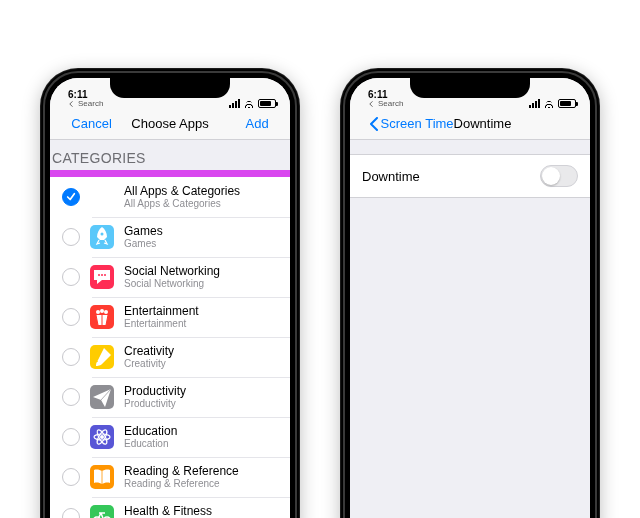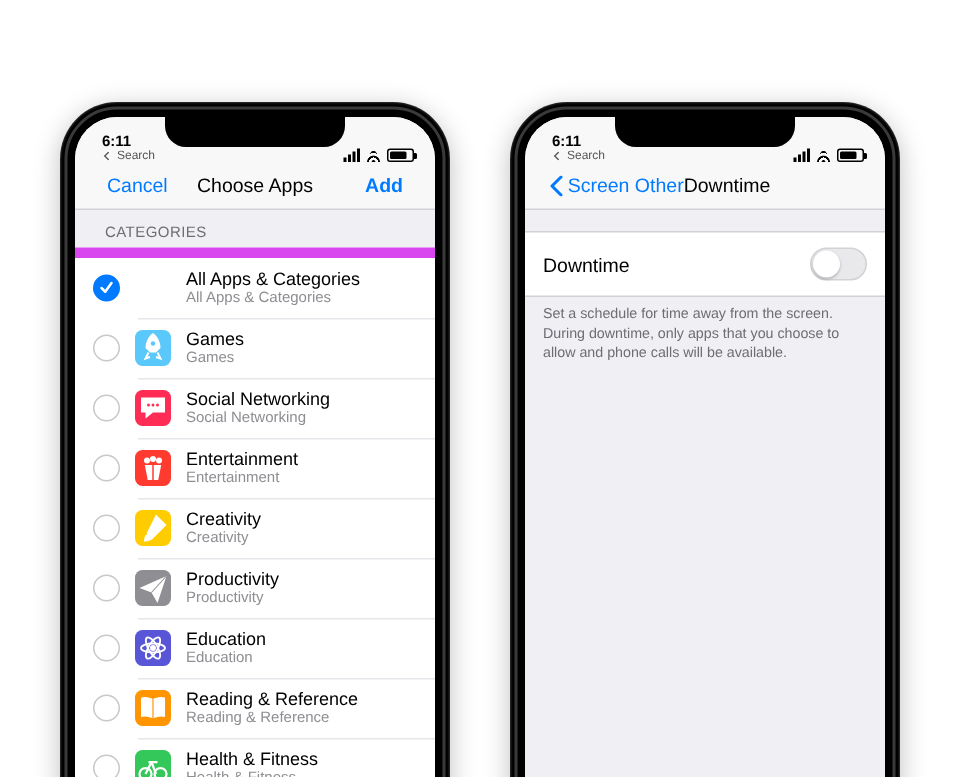--- a/index.html
+++ b/index.html
@@ -93,29 +93,29 @@
     height: 32px;
     background:#f8f8f8;
     border-bottom:1px solid #d1d1d6;
     display:flex;
     align-items:center;
     justify-content:center;
     padding:0 10px;
   }
   .navbar .navtitle { font-size:13px; font-weight:400; color:#000;}
   .navbar .navleft, .navbar .navright { font-size:13px; color:#007aff; min-width:60px; }
-  .navbar .navright { text-align:right; font-weight:700;}
+  .navbar .navright { text-align:right; font-weight:400;}
   .navbar .navleft { display:flex; align-items:center; gap:2px;}
   .chev { display:inline-block; }
   .chev svg { display:block; }
 
   .content { height: calc(100% - 62px); overflow:hidden auto; font-size:11px;}
   .section-header {
-    font-size:10px; color:#6d6d72; text-transform:uppercase;
-    padding: 10px 20px 4px; letter-spacing:0.3px;
+    font-size:14px; color:#6d6d72; text-transform:uppercase;
+    padding: 10px 2px 4px; letter-spacing:0.3px;
   }
   .list { background:#fff; border-top:7px solid #d946ef; border-bottom:1px solid #d1d1d6;}
   .row {
     display:flex; align-items:center;
     padding: 6px 12px 6px 12px;
     min-height:40px;
     position:relative;
   }
   .row + .row::before {
     content:""; position:absolute; left:42px; right:0; top:0; height:1px; background:#e5e5ea;
@@ -364,32 +364,31 @@
       </div>
     </div>
 
     <div class="navbar">
       <span class="navleft">
         <span class="chev">
           <svg width="10" height="14" viewBox="0 0 10 14">
               <path d="M8 1 L2 7 L8 13" stroke="#007aff" stroke-width="2" fill="none" stroke-linecap="round" stroke-linejoin="round"></path>
             </svg>
         </span>
-        <span>Screen Other</span>
+        <span>Screen Time</span>
       </span>
       <span class="navtitle">Downtime</span>
       <span class="navright"></span>
     </div>
 
     <div class="content">
       <div style="height:14px"></div>
       <div class="toggle-row">
         <span>Downtime</span>
         <span class="switch">
             <span class="knob"></span>
           </span>
       </div>
-      <div class="footer-text">Set a schedule for time away from the screen. During downtime, only apps that you choose to allow and phone calls will be available.</div>
     </div>
 
     <div class="home-indicator"></div>
   </div>
 </div>
 
 </body></html>

